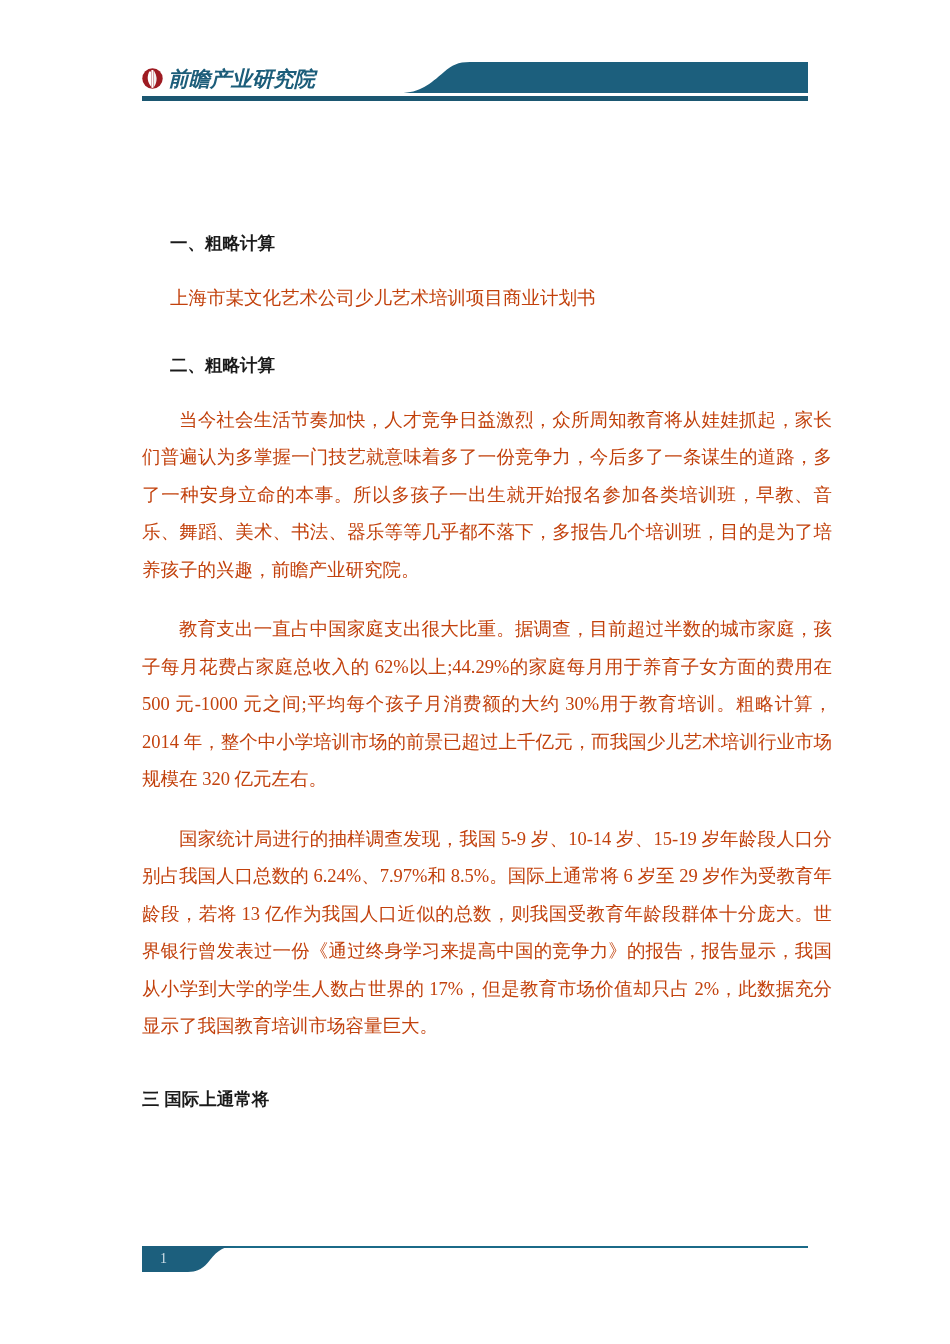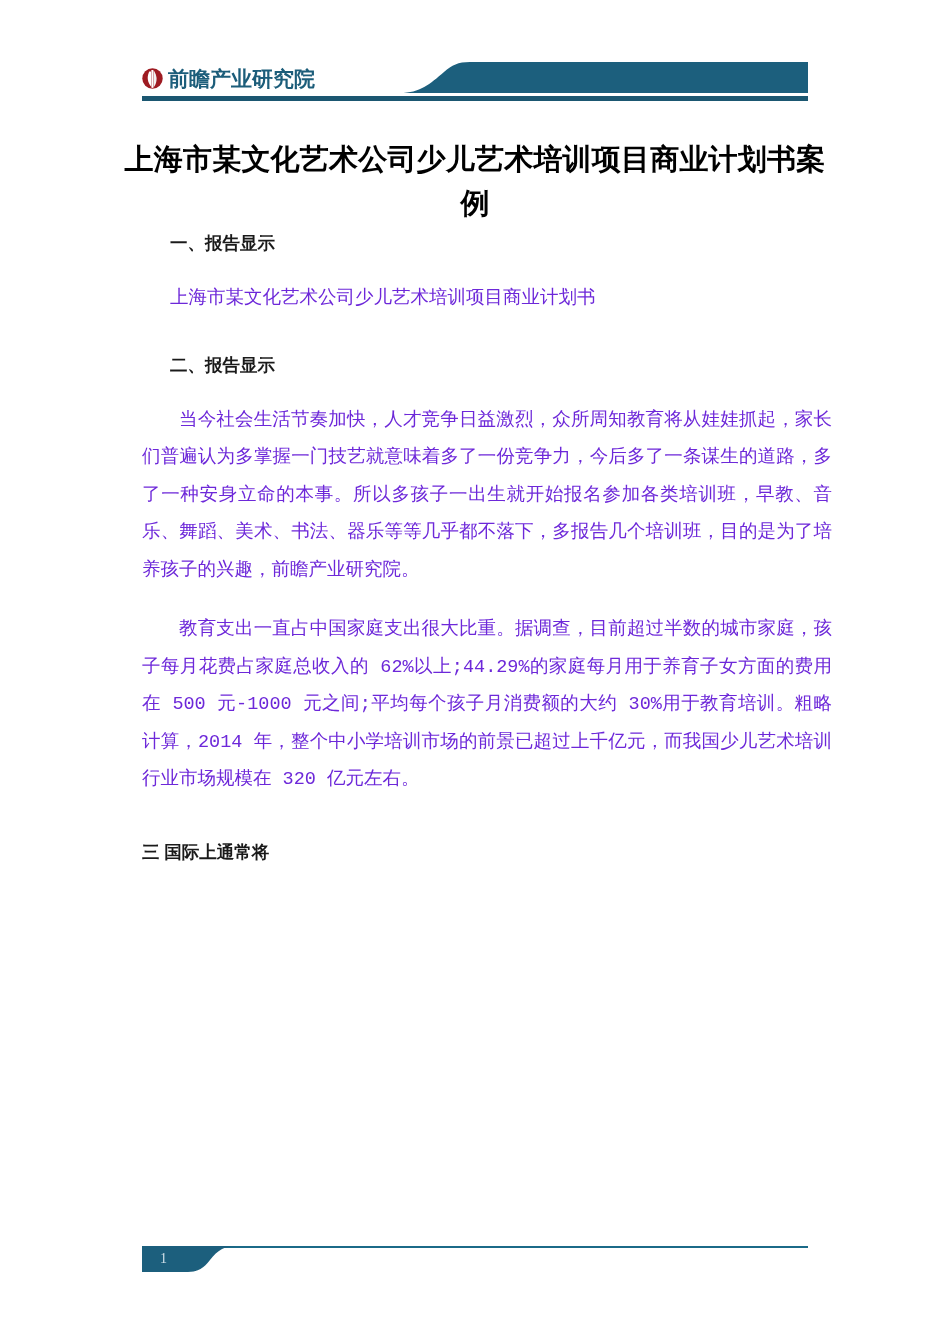--- a/index.html
+++ b/index.html
@@ -41,20 +41,21 @@
     width: 468px;
     height: 31px;
   }
   .logo-block {
     position: absolute;
     left: 142px;
     top: 63px;
     display: flex;
     align-items: center;
     height: 30px;
+    font-style: italic;
   }
   .logo-mark {
     width: 21px;
     height: 23px;
     margin-right: 5px;
     flex: 0 0 auto;
   }
   .logo-text {
     font-family: "Liberation Sans", "DejaVu Sans", sans-serif;
     font-weight: bold;
@@ -101,24 +102,24 @@
     font-size: 17.5px;
     line-height: 30px;
     color: #1a1a1a;
     margin: 0 0 22px 0;
     padding-left: 28px;
   }
   .sec-heading.nopad {
     padding-left: 0px;
   }
   .para {
-    font-family: Liberation Mono, monospace;
+    font-family: Liberation Serif, serif;
     font-size: 18.5px;
     line-height: 37.5px;
-    color: #6d28d9;
+    color: #c2410c;
     margin: 0 0 22px 0;
     text-align: justify;
     text-justify: inter-ideograph;
     text-indent: 37px;
   }
   .para.noindent {
     text-indent: 28px;
   }
   .spacer-10 { height: 10px; }
   .spacer-16 { height: 16px; }
@@ -173,33 +174,33 @@
         <path d="M7.2,4.6 C7.2,4.6 5.4,8.5 5.8,12.2 C6.1,15.3 7.8,17.9 9.1,19.4 L9.1,4.6 Z" fill="#ffffff"></path>
         <path d="M11.6,3.2 C11.6,3.2 14.6,7.4 14.6,11.8 C14.6,16.2 12.4,19.6 11.6,20.6 Z" fill="#f2f2f2"></path>
         <path d="M9.4,3.0 C10.2,3.0 11.0,3.0 11.4,3.2 L11.4,20.8 C11.0,21.0 10.0,21.0 9.4,20.8 Z" fill="#ffffff"></path>
       </svg>
       <span class="logo-text">前瞻产业研究院</span>
     </div>
 
     <div class="header-rule"></div>
   </div>
 
-  <div class="doc-title">上海市某文化艺术公司少儿艺术培训项目商业计划书案例</div>
 
   <div class="content">
 
-    <h2 class="sec-heading">一、报告显示</h2>
+    <h2 class="sec-heading">一、粗略计算</h2>
     <p class="para noindent">上海市某文化艺术公司少儿艺术培训项目商业计划书</p>
 
     <div class="spacer-10"></div>
 
-    <h2 class="sec-heading">二、报告显示</h2>
+    <h2 class="sec-heading">二、粗略计算</h2>
 
     <p class="para">当今社会生活节奏加快，人才竞争日益激烈，众所周知教育将从娃娃抓起，家长们普遍认为多掌握一门技艺就意味着多了一份竞争力，今后多了一条谋生的道路，多了一种安身立命的本事。所以多孩子一出生就开始报名参加各类培训班，早教、音乐、舞蹈、美术、书法、器乐等等几乎都不落下，多报告几个培训班，目的是为了培养孩子的兴趣，前瞻产业研究院。</p>
     <p class="para">教育支出一直占中国家庭支出很大比重。据调查，目前超过半数的城市家庭，孩子每月花费占家庭总收入的 62%以上;44.29%的家庭每月用于养育子女方面的费用在 500 元-1000 元之间;平均每个孩子月消费额的大约 30%用于教育培训。粗略计算，2014 年，整个中小学培训市场的前景已超过上千亿元，而我国少儿艺术培训行业市场规模在 320 亿元左右。</p>
+    <p class="para">国家统计局进行的抽样调查发现，我国 5-9 岁、10-14 岁、15-19 岁年龄段人口分别占我国人口总数的 6.24%、7.97%和 8.5%。国际上通常将 6 岁至 29 岁作为受教育年龄段，若将 13 亿作为我国人口近似的总数，则我国受教育年龄段群体十分庞大。世界银行曾发表过一份《通过终身学习来提高中国的竞争力》的报告，报告显示，我国从小学到大学的学生人数占世界的 17%，但是教育市场价值却只占 2%，此数据充分显示了我国教育培训市场容量巨大。</p>
 
     <div class="spacer-16"></div>
 
     <h2 class="sec-heading nopad">三 国际上通常将</h2>
 
   </div>
 
   <div class="footer">
     <div class="footer-rule"></div>
 

